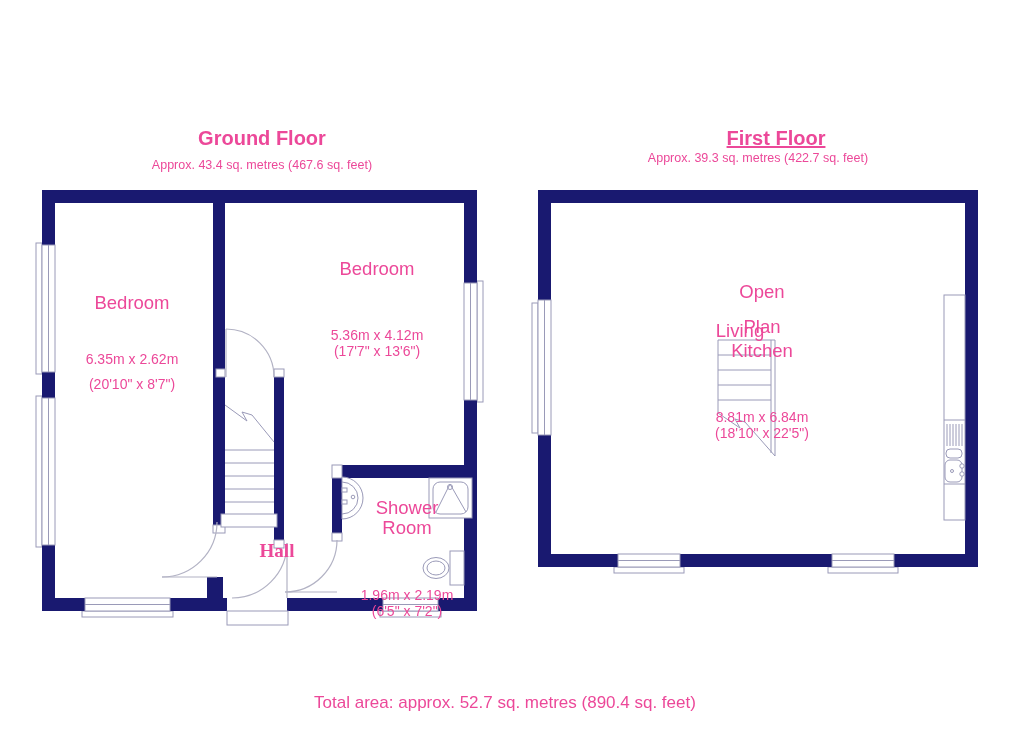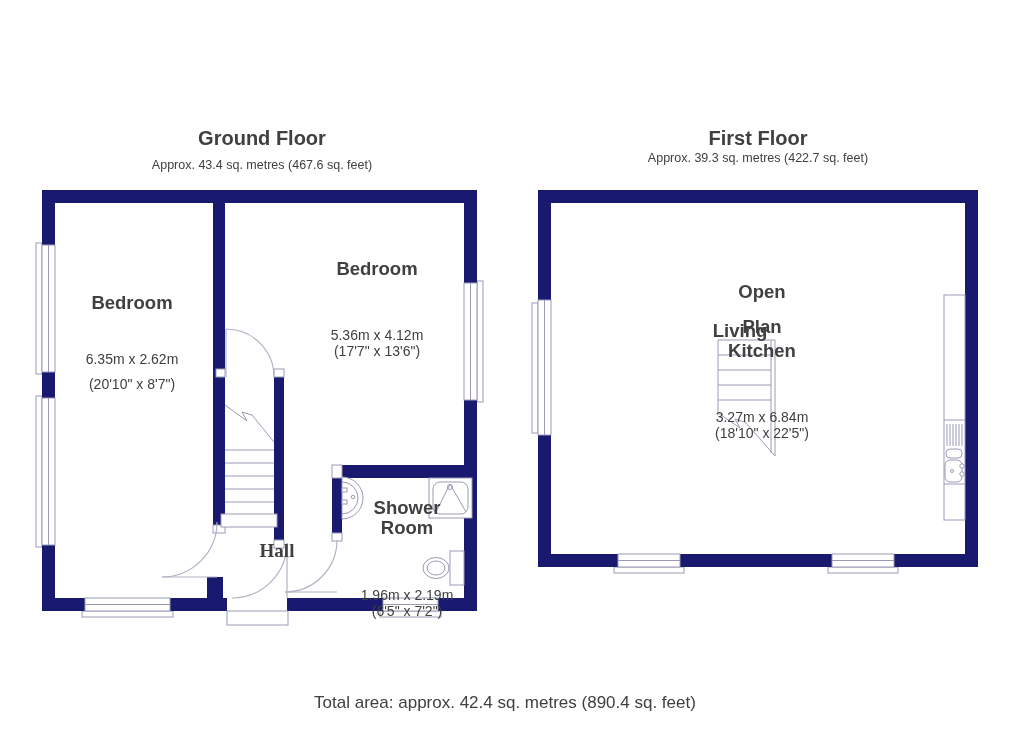--- a/index.html
+++ b/index.html
@@ -1,26 +1,26 @@
 <!DOCTYPE html>
 <html style="--wall: #191970; --line: #9a9ab8; --door: #b2b2c4;"><head>
 <meta charset="utf-8">
 <style>
   html,body{margin:0;padding:0;background:#fff;}
   #canvas{position:relative;width:1024px;height:745px;background:#fff;overflow:hidden;
-          font-family:"Liberation Sans","DejaVu Sans",sans-serif;color:#404040;}
+          font-family:"Liberation Sans","DejaVu Sans",sans-serif;color:#ec4899;}
   #plan-svg{position:absolute;left:0;top:0;}
   .wall{fill:var(--wall,#191970);stroke:none;}
   .ln{stroke:var(--line,#9a9ab8);fill:none;stroke-width:1;}
   .lnf{stroke:var(--line,#9a9ab8);fill:#fff;stroke-width:1;}
   .door{stroke:var(--door,#b2b2c4);fill:none;stroke-width:1.2;}
   .label{position:absolute;transform:translateX(-50%);white-space:nowrap;text-align:center;line-height:1;}
   .t-floor{font-size:20px;font-weight:bold;}
   .t-sub{font-size:12.5px;}
-  .t-room{font-size:18.5px;font-weight:bold;}
+  .t-room{font-size:18.5px;font-weight:normal;}
   .t-dim{font-size:14px;margin-top:48px;}
   .t-hall{font-size:19px;font-weight:bold;font-family:Liberation Serif, serif;}
   .t-total{font-size:17px;}
   .t-name{font-size:17.5px;font-weight:bold;}
 </style>
 </head>
 <body>
 
 <div id="canvas">
 
@@ -185,21 +185,21 @@
         <line class="ln" x1="718" y1="385" x2="771" y2="385"></line>
         <line class="ln" x1="718" y1="400" x2="771" y2="400"></line>
         <path class="ln" d="M718,413 L740,428 l-5,-9 l10,3 L775,456"></path>
       </g>
     </g>
   </svg>
 
   <div class="label t-floor" style="left:262px;top:128px;">Ground Floor</div>
   <div class="label t-sub" style="left:262px;top:152px;margin-top:7px;">Approx. 43.4 sq. metres (467.6 sq. feet)</div>
 
-  <div class="label t-floor" style="left:758px;top:128px;">First Floor</div>
+  <div class="label t-floor" style="left:776px;top:128px;text-decoration:underline;">First Floor</div>
   <div class="label t-sub" style="left:758px;top:152px;">Approx. 39.3 sq. metres (422.7 sq. feet)</div>
 
   <div class="label t-room" style="left:132px;top:294px;">Bedroom</div>
   <div class="label t-dim" style="left:132px;top:304px;">6.35m x 2.62m</div>
   <div class="label t-dim" style="left:132px;top:329px;">(20'10" x 8'7")</div>
 
   <div class="label t-room" style="left:377px;top:260px;">Bedroom</div>
   <div class="label t-dim" style="left:377px;top:280px;">5.36m x 4.12m</div>
   <div class="label t-dim" style="left:377px;top:296px;">(17'7" x 13'6")</div>
 
@@ -207,18 +207,18 @@
   <div class="label t-room" style="left:407px;top:519px;">Room</div>
   <div class="label t-dim" style="left:407px;top:540px;">1.96m x 2.19m</div>
   <div class="label t-dim" style="left:407px;top:556px;">(6'5" x 7'2")</div>
 
   <div class="label t-hall" style="left:277px;top:541px;">Hall</div>
 
   <div class="label t-room" style="left:762px;top:283px;">Open</div>
   <div class="label t-room" style="left:762px;top:318px;text-align:right;">Plan</div>
   <div class="label t-room" style="left:740px;top:322px;">Living</div>
   <div class="label t-room" style="left:762px;top:342px;">Kitchen</div>
-  <div class="label t-dim" style="left:762px;top:362px;">3.27m x 6.84m</div>
+  <div class="label t-dim" style="left:762px;top:362px;">8.81m x 6.84m</div>
   <div class="label t-dim" style="left:762px;top:378px;">(18'10" x 22'5")</div>
 
-  <div class="label t-total" style="left:505px;top:694px;">Total area: approx. 42.4 sq. metres (890.4 sq. feet)</div>
+  <div class="label t-total" style="left:505px;top:694px;">Total area: approx. 52.7 sq. metres (890.4 sq. feet)</div>
 
 </div>
 
 </body></html>

